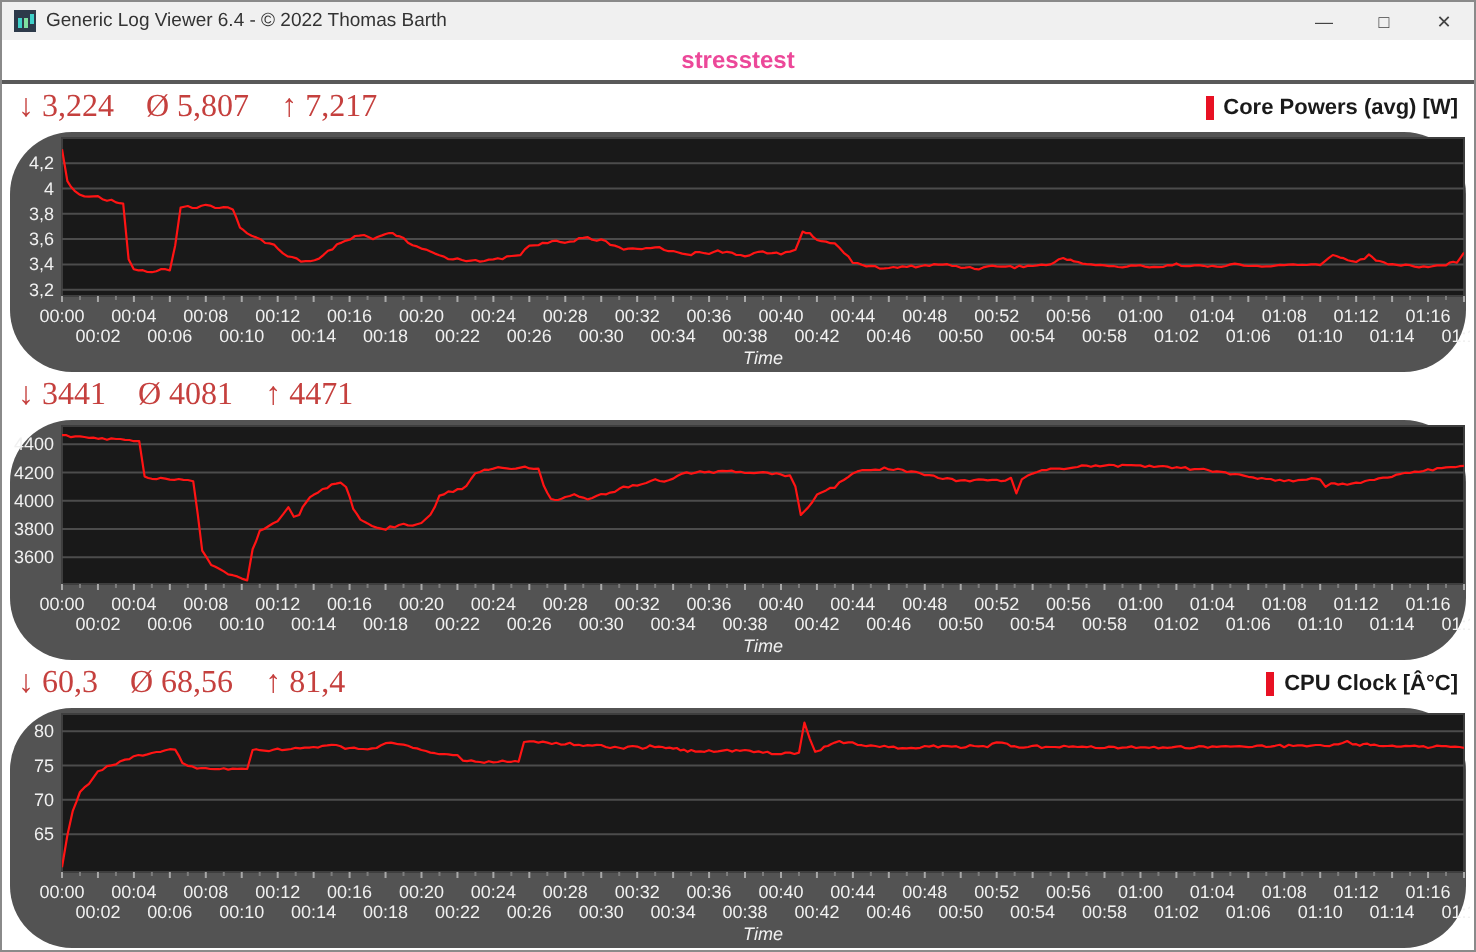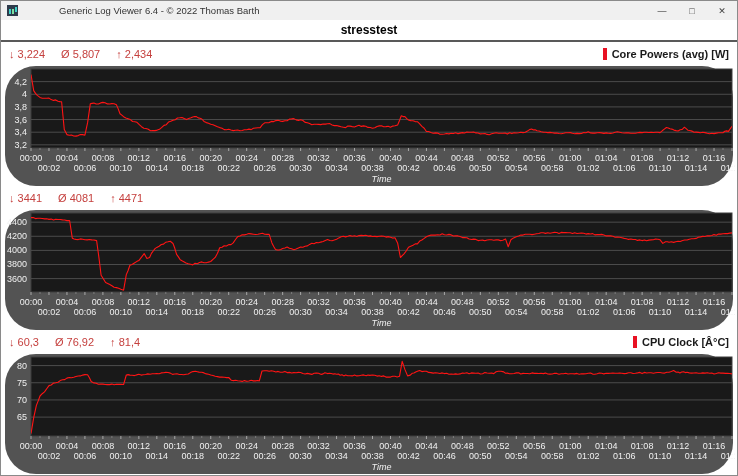--- a/index.html
+++ b/index.html
@@ -1,26 +1,26 @@
 <!DOCTYPE html>
 <html style="--accent: #e81123;"><head>
 <meta charset="utf-8">
 <style>
   html,body{margin:0;padding:0;background:#9a9a9a;font-family:"Liberation Sans",sans-serif;}
   .window{width:738px;height:476px;background:#fff;border:1px solid #8a8a8a;box-sizing:border-box;overflow:hidden;position:relative;}
-  .titlebar{height:19px;background:#f0f0f0;display:flex;align-items:center;padding-left:6px;box-sizing:border-box;gap:36px;}
+  .titlebar{height:19px;background:#f0f0f0;display:flex;align-items:center;padding-left:6px;box-sizing:border-box;}
   .app-icon{width:11px;height:11px;margin-right:5px;position:relative;background:#2d3a4a;display:inline-block;}
   .app-icon::after{content:"";position:absolute;left:2px;bottom:2px;width:2px;height:5px;background:#3fd0c9;box-shadow:3px 0 0 #7fe0a0,6px -2px 0 #3fd0c9;}
   .win-title{font-size:9.5px;color:#333;white-space:nowrap;}
   .win-controls{margin-left:auto;display:flex;height:100%;}
   .win-btn{width:30px;height:100%;display:flex;align-items:center;justify-content:center;font-size:9px;color:#444;cursor:default;}
   .header{height:20px;display:flex;align-items:center;justify-content:center;border-bottom:2px solid #595959;background:#fff;}
-  .page-title{font-size:12px;font-weight:bold;color:#000000;}
+  .page-title{font-size:12px;font-weight:bold;color:#ec4899;}
   .panel-stats{height:24px;display:flex;align-items:center;padding:0 8px;background:#fff;box-sizing:border-box;}
-  .stat{font-size:11px;color:#c5403e;margin-right:16px;white-space:nowrap;}
+  .stat{font-size:16px;color:#c5403e;margin-right:16px;white-space:nowrap;font-family:Liberation Serif, serif;}
   .legend{margin-left:auto;display:flex;align-items:center;}
   .legend-bar{width:4px;height:12px;background:var(--accent,#e81123);margin-right:5px;display:inline-block;}
   .legend-label{font-size:11px;font-weight:bold;color:#1a1a1a;white-space:nowrap;}
   .chart-wrap{background:#535353;margin:0 4px;border-radius:31px;}
   svg.chart-svg{display:block;}
 </style>
 </head>
 <body>
 
 <div class="window">
@@ -35,21 +35,21 @@
   </div>
 
   <div class="header">
     <span class="page-title">stresstest</span>
   </div>
 
   <div class="panel">
     <div class="panel-stats">
       <span class="stat">↓ 3,224</span>
       <span class="stat">Ø 5,807</span>
-      <span class="stat">↑ 2,434</span>
+      <span class="stat">↑ 7,217</span>
       <span class="legend">
         <span class="legend-bar"></span>
         <span class="legend-label">Core Powers (avg) [W]</span>
       </span>
     </div>
     <div class="chart-wrap">
       <svg class="chart-svg" width="730" height="120" viewBox="0 0 730 120">
           <clipPath id="clip0">
             <rect x="26" y="3" width="701" height="79"></rect>
           </clipPath>
@@ -334,21 +334,21 @@
           <text x="727" y="105" text-anchor="middle" font-size="9" font-family="Liberation Sans, sans-serif" fill="#f0f0f0">01:18</text>
           <text x="376.5" y="116" text-anchor="middle" font-size="9" font-style="italic" font-family="Liberation Sans, sans-serif" fill="#f0f0f0">Time</text>
           <path d="M26.0 7.6L28.2 7.6L30.5 8.6L32.7 8.2L35.0 8.2L37.2 8.5L39.5 8.9L41.7 8.8L44.0 9.4L46.2 9.1L48.5 9.9L50.7 9.2L53.0 9.5L55.2 9.5L57.5 9.9L59.7 10.0L61.9 10.6L64.6 10.5L67.3 28.2L69.1 29.0L70.9 29.4L73.2 29.6L75.4 28.9L77.7 29.3L79.9 29.8L82.2 29.9L84.4 29.5L86.7 29.9L88.9 30.0L91.6 30.6L93.9 47.3L96.1 65.3L98.3 68.7L100.6 72.5L102.7 73.4L104.8 74.5L106.9 75.7L109.1 77.2L111.4 77.6L113.6 78.2L115.9 79.3L118.6 80.2L121.3 64.6L123.1 60.5L124.9 55.3L127.1 54.5L129.4 53.0L131.6 51.6L133.8 50.6L136.5 47.2L139.2 43.6L141.9 48.4L144.6 47.5L146.4 43.4L148.2 41.0L150.0 38.6L151.8 37.4L154.1 36.2L156.3 34.5L158.6 34.1L160.8 32.2L163.1 31.8L165.3 31.3L168.0 33.5L169.8 38.3L171.6 44.4L173.4 46.9L175.2 49.8L177.0 50.8L178.8 51.7L181.0 53.0L183.3 53.8L185.5 54.3L187.8 54.9L190.0 53.2L192.3 53.7L194.5 52.5L196.8 51.9L199.0 52.7L201.3 52.8L203.5 52.1L205.7 51.5L208.0 49.4L210.2 47.4L212.5 43.3L214.7 37.8L217.0 37.2L219.2 35.7L221.5 36.0L223.7 34.6L226.0 34.6L228.2 32.9L230.5 29.5L232.7 26.6L235.0 26.0L237.2 24.8L239.4 24.9L241.7 24.3L243.9 23.6L246.2 23.9L248.4 24.2L250.7 24.5L252.9 24.3L255.2 23.8L257.4 23.3L259.7 24.2L261.9 24.4L264.2 24.3L266.9 32.9L268.7 36.5L270.5 39.5L272.2 39.9L274.0 40.0L275.8 39.4L277.6 38.5L279.9 38.0L282.1 37.1L284.4 38.3L286.6 38.8L288.9 39.7L291.1 39.0L293.4 37.9L295.6 37.0L297.9 37.2L300.1 36.3L302.4 35.9L304.6 34.4L306.8 33.3L309.1 33.7L311.3 32.6L313.6 32.8L315.8 32.1L318.1 31.5L320.3 30.5L322.6 29.6L324.8 30.5L327.1 30.8L329.3 30.1L331.6 29.3L333.8 27.9L336.1 26.8L338.3 26.2L340.6 26.9L342.8 26.3L345.0 25.6L347.3 26.2L349.5 25.8L351.8 26.5L354.0 25.6L356.3 25.4L358.5 25.6L360.8 25.3L363.0 26.1L365.3 25.9L367.5 26.5L369.8 26.4L372.0 26.6L374.3 26.3L376.5 26.1L378.7 26.3L381.0 27.1L383.2 26.6L385.5 27.2L387.7 28.1L390.0 27.7L392.7 33.3L395.4 47.5L397.2 45.6L399.0 43.8L401.2 41.0L403.5 37.3L405.7 36.3L408.0 35.2L410.2 33.9L412.4 33.9L414.7 31.1L416.9 30.0L419.2 28.4L421.4 26.7L423.7 25.7L425.9 25.1L428.2 25.0L430.4 25.1L432.7 24.8L434.9 25.0L437.2 23.8L439.4 24.7L441.7 25.0L443.9 24.4L446.2 24.9L448.4 26.0L450.6 25.7L452.9 25.9L455.1 26.6L457.4 27.6L459.6 27.6L461.9 27.8L464.1 29.0L466.4 29.5L468.6 29.1L470.9 29.4L473.1 30.6L475.4 30.2L477.6 30.1L479.9 30.7L482.1 30.0L484.3 29.7L486.6 29.8L488.8 30.2L491.1 29.9L493.3 29.9L495.6 30.6L497.8 30.3L500.5 28.9L503.2 36.7L505.9 29.7L508.6 27.9L511.3 26.8L513.6 26.0L515.8 25.1L518.0 25.1L520.3 24.3L522.5 24.3L524.8 24.3L527.0 24.6L529.3 24.2L531.5 23.8L533.8 23.5L536.0 22.7L538.3 22.8L540.5 23.4L542.8 22.7L545.0 23.2L547.3 22.8L549.5 22.4L551.8 22.5L554.0 23.4L556.2 22.4L558.5 22.6L560.7 22.6L563.0 22.7L565.2 22.7L567.5 23.5L569.7 22.8L572.0 23.5L574.2 23.2L576.5 23.0L578.7 23.3L581.0 24.1L583.2 23.6L585.5 24.0L587.7 23.6L589.9 24.9L592.2 24.6L594.4 24.6L596.7 24.4L598.9 25.0L601.2 25.9L603.4 25.7L605.7 25.9L607.9 26.2L610.2 27.2L612.4 27.0L614.7 27.2L616.9 27.8L619.2 28.4L621.4 28.7L623.6 29.4L625.9 29.0L628.1 29.5L630.4 29.5L632.6 30.4L634.9 29.9L637.1 30.6L639.4 30.0L641.6 30.7L643.9 30.1L646.1 29.9L648.4 29.8L650.6 29.1L652.9 29.3L655.1 29.8L657.8 33.4L660.5 31.7L662.3 31.7L664.1 32.3L666.3 31.8L668.6 32.4L670.8 31.8L673.1 31.3L675.3 31.5L677.6 30.5L679.8 30.0L682.1 30.0L684.3 29.2L686.6 28.8L688.8 28.8L691.1 28.4L693.3 27.3L695.5 26.9L697.8 26.4L700.0 26.5L702.3 25.8L704.5 25.9L706.8 25.5L709.0 24.6L711.3 25.2L713.5 24.1L715.8 24.1L718.0 23.7L720.3 23.6L722.5 23.6L724.8 23.1L727.0 22.9" fill="none" stroke="#ff1414" stroke-width="1.1" stroke-linejoin="round" clip-path="url(#clip1)"></path>
         </svg>
     </div>
   </div>
 
   <div class="panel">
     <div class="panel-stats">
       <span class="stat">↓ 60,3</span>
-      <span class="stat">Ø 76,92</span>
+      <span class="stat">Ø 68,56</span>
       <span class="stat">↑ 81,4</span>
       <span class="legend">
         <span class="legend-bar"></span>
         <span class="legend-label">CPU Clock [Â°C]</span>
       </span>
     </div>
     <div class="chart-wrap">
       <svg class="chart-svg" width="730" height="120" viewBox="0 0 730 120">
           <clipPath id="clip2">
             <rect x="26" y="3" width="701" height="79"></rect>

